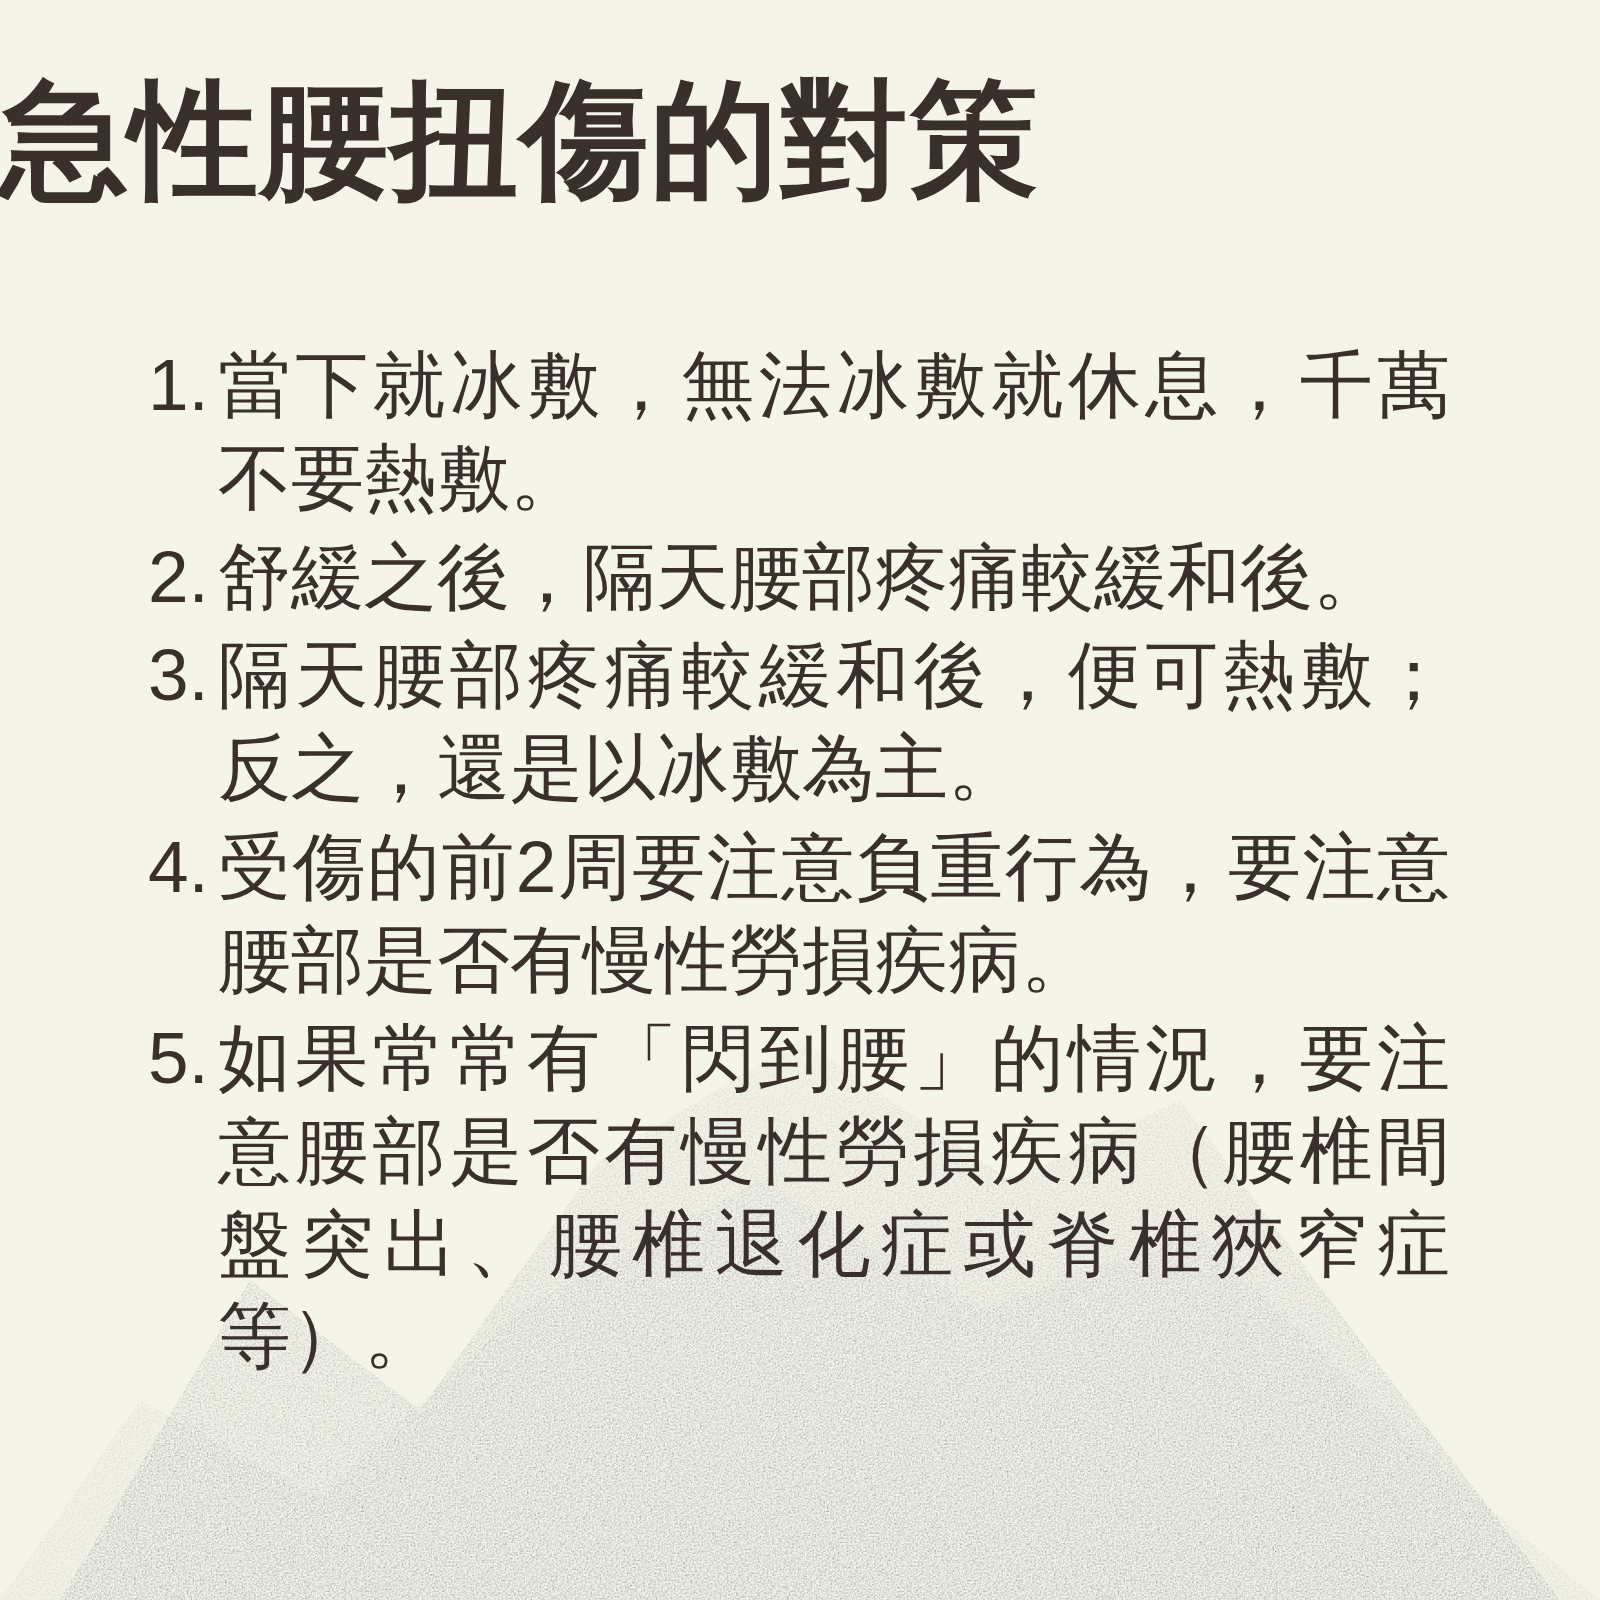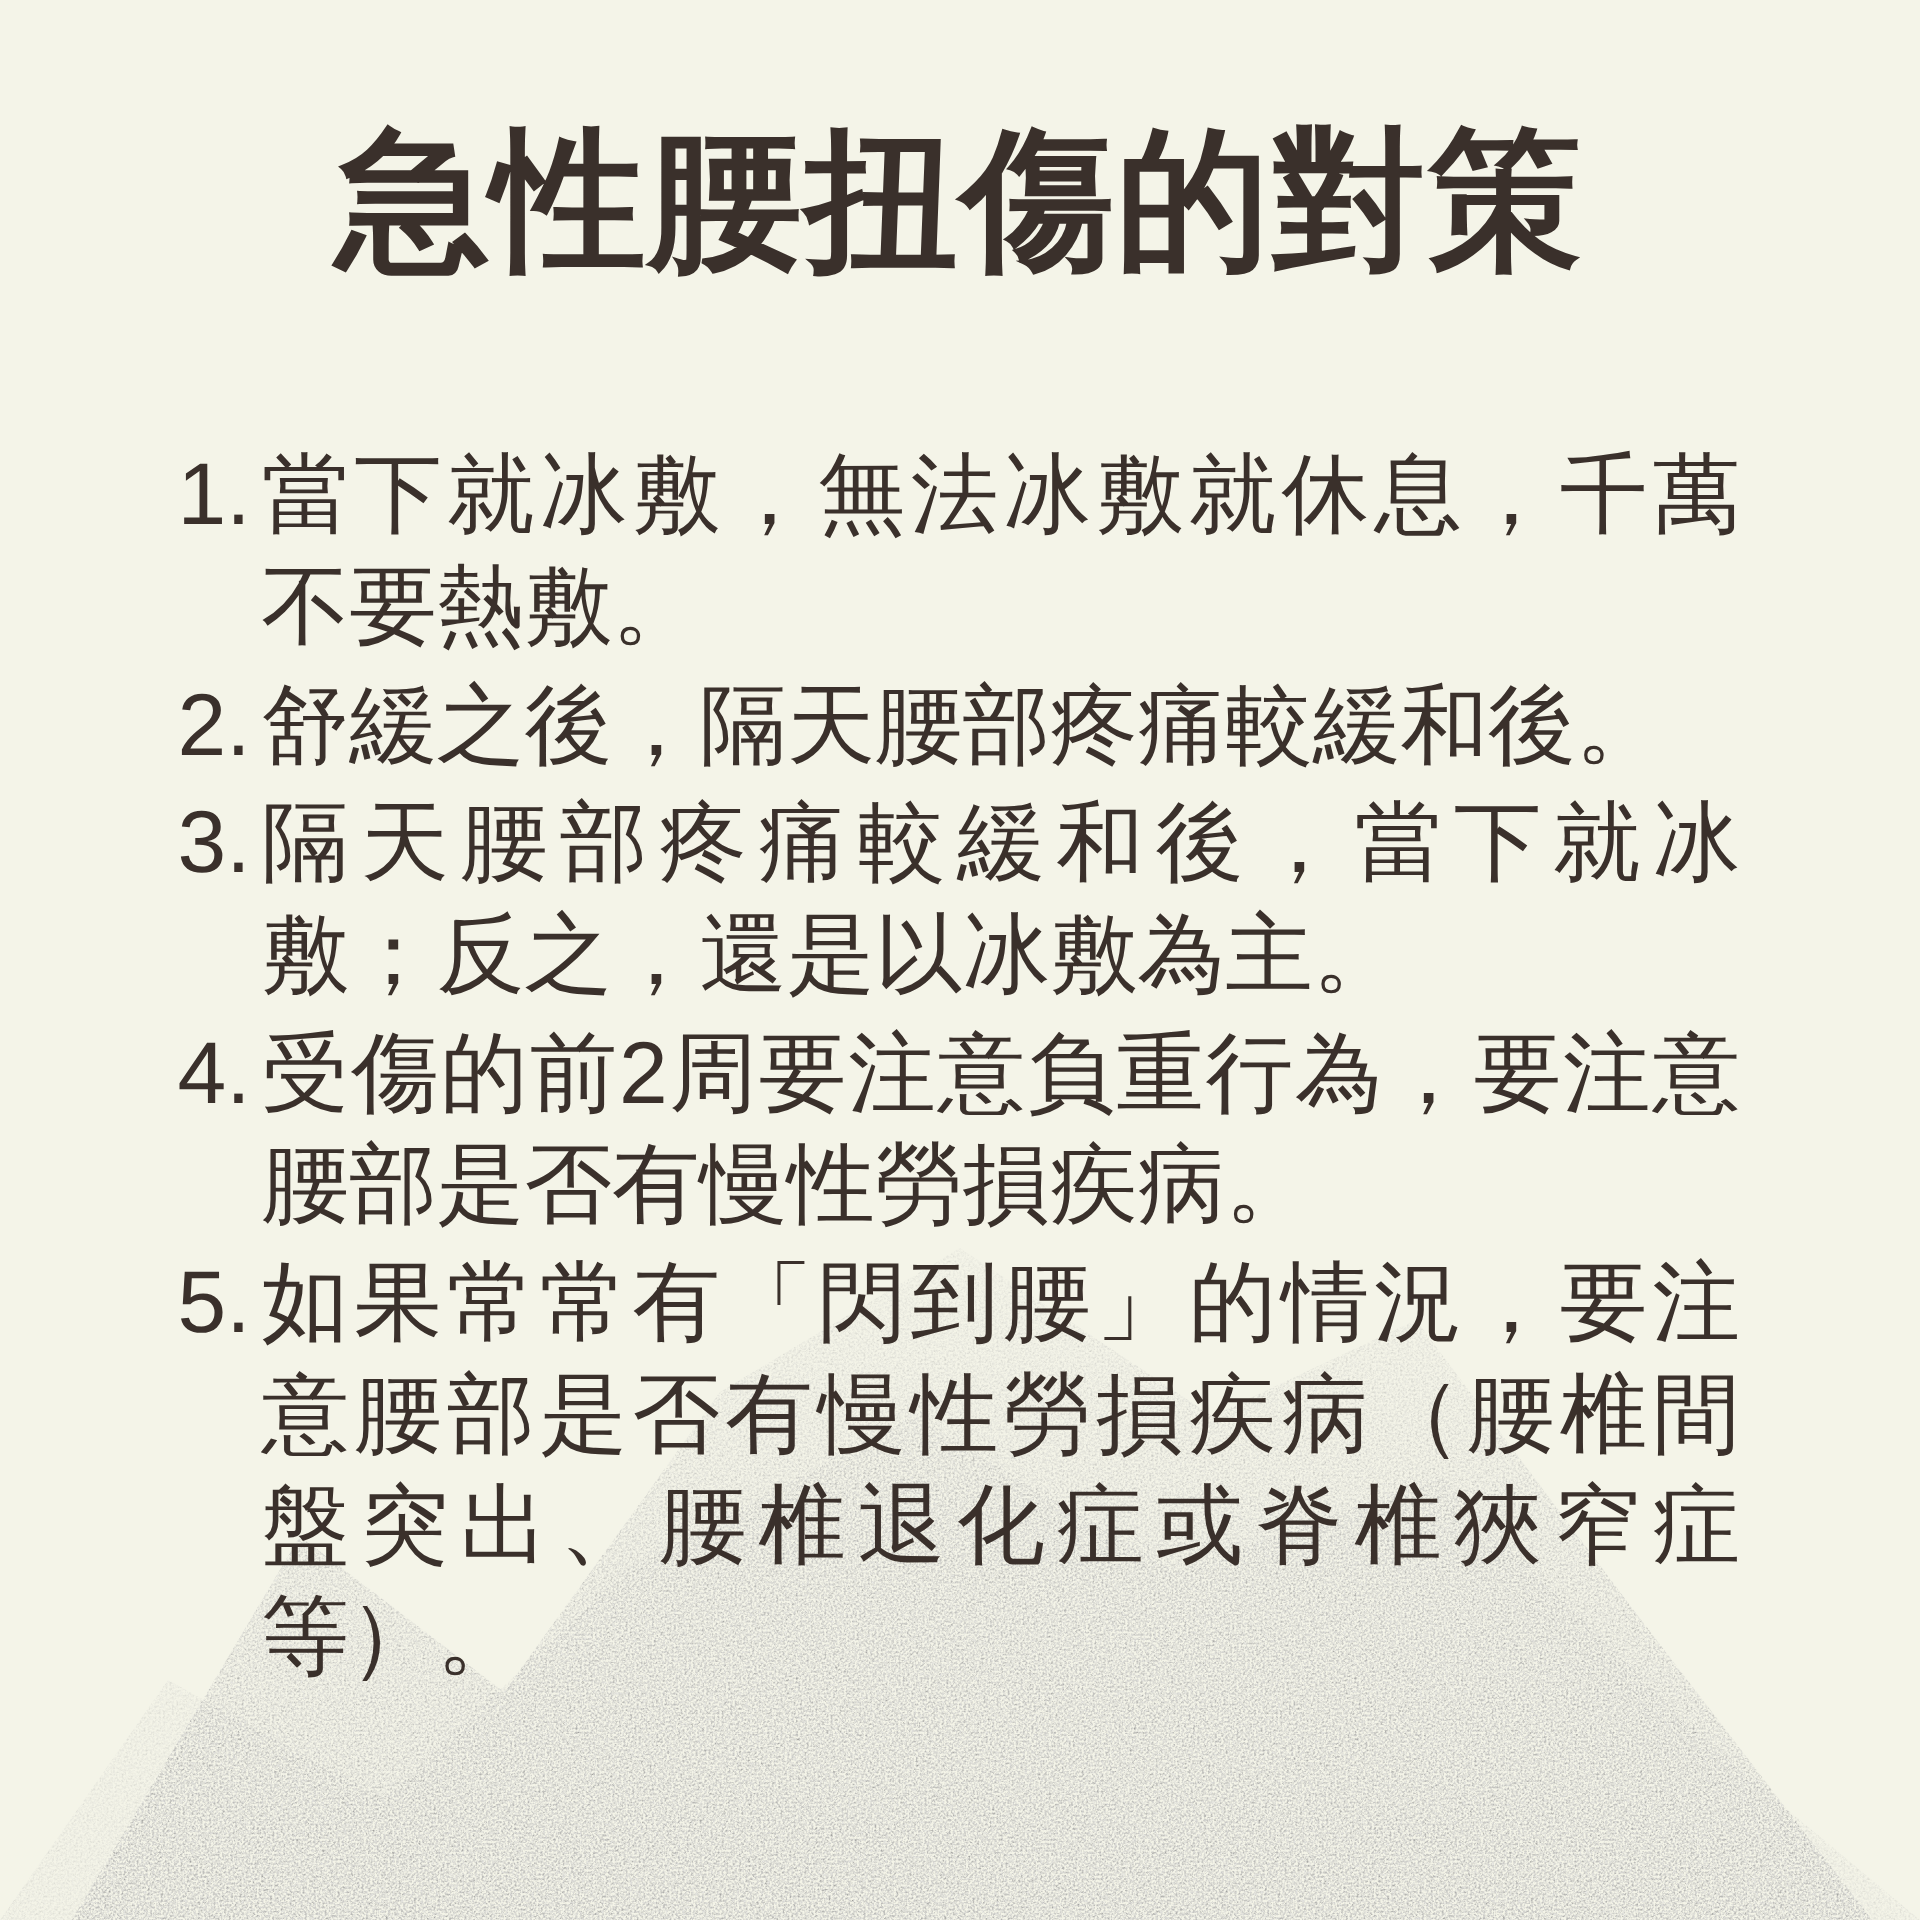--- a/index.html
+++ b/index.html
@@ -34,22 +34,21 @@
     z-index: 0;
   }
 
   .content {
     position: relative;
     z-index: 2;
   }
 
   .title {
     margin: 0;
-    padding-top: 96px;
-    text-align: center;
+    padding-top: 68px;
     font-size: 128px;
     line-height: 1.12;
     font-weight: bold;
     letter-spacing: 2px;
     color: #3a302b;
     font-family: "Liberation Sans", "DejaVu Sans", sans-serif;
   }
 
   .list {
     margin: 128px 0 0 0;
@@ -119,21 +118,21 @@
       <li class="list-item">
         <span class="marker">1.</span>
         <span class="text">當下就冰敷，無法冰敷就休息，千萬不要熱敷。</span>
       </li>
       <li class="list-item">
         <span class="marker">2.</span>
         <span class="text">舒緩之後，隔天腰部疼痛較緩和後。</span>
       </li>
       <li class="list-item">
         <span class="marker">3.</span>
-        <span class="text">隔天腰部疼痛較緩和後，當下就冰敷；反之，還是以冰敷為主。</span>
+        <span class="text">隔天腰部疼痛較緩和後，便可熱敷；反之，還是以冰敷為主。</span>
       </li>
       <li class="list-item">
         <span class="marker">4.</span>
         <span class="text">受傷的前2周要注意負重行為，要注意腰部是否有慢性勞損疾病。</span>
       </li>
       <li class="list-item">
         <span class="marker">5.</span>
         <span class="text">如果常常有「閃到腰」的情況，要注意腰部是否有慢性勞損疾病（腰椎間盤突出、腰椎退化症或脊椎狹窄症等）。</span>
       </li>
     </ol>

